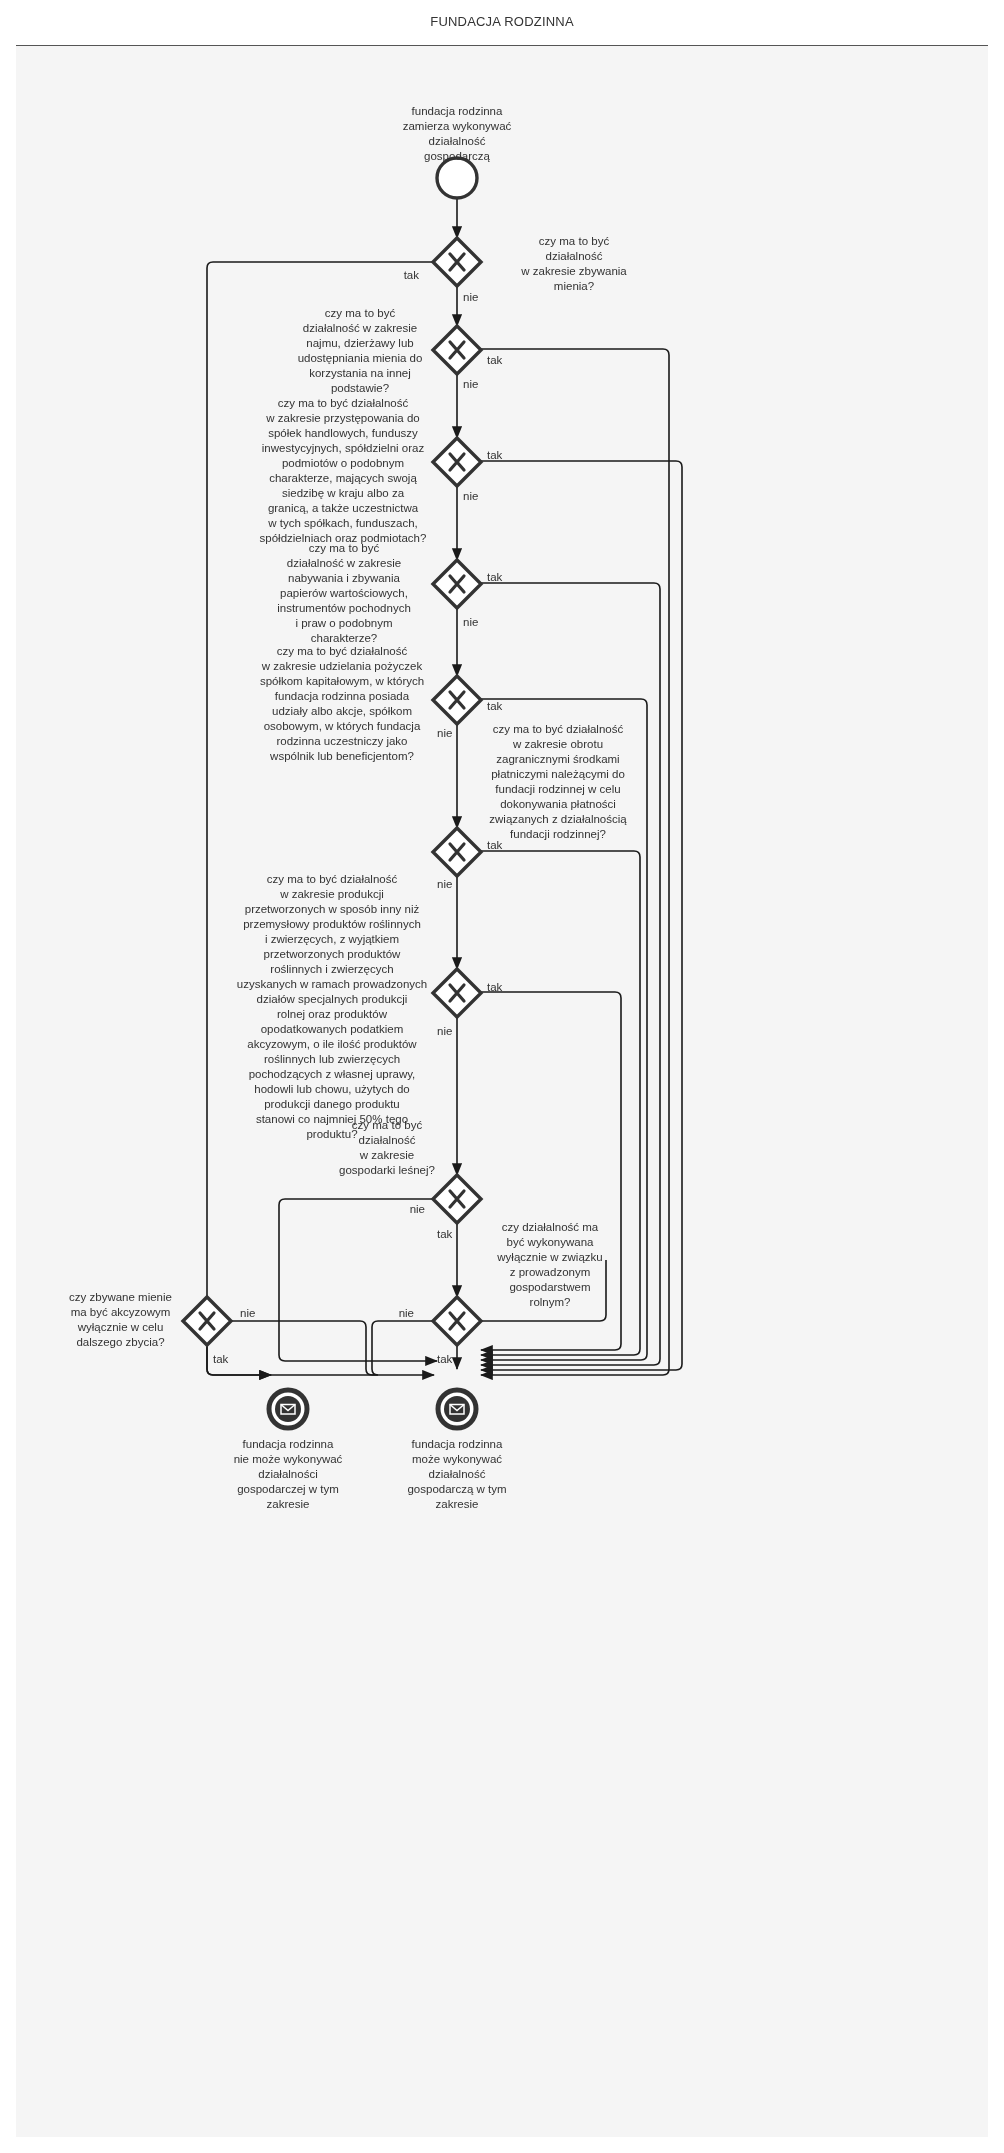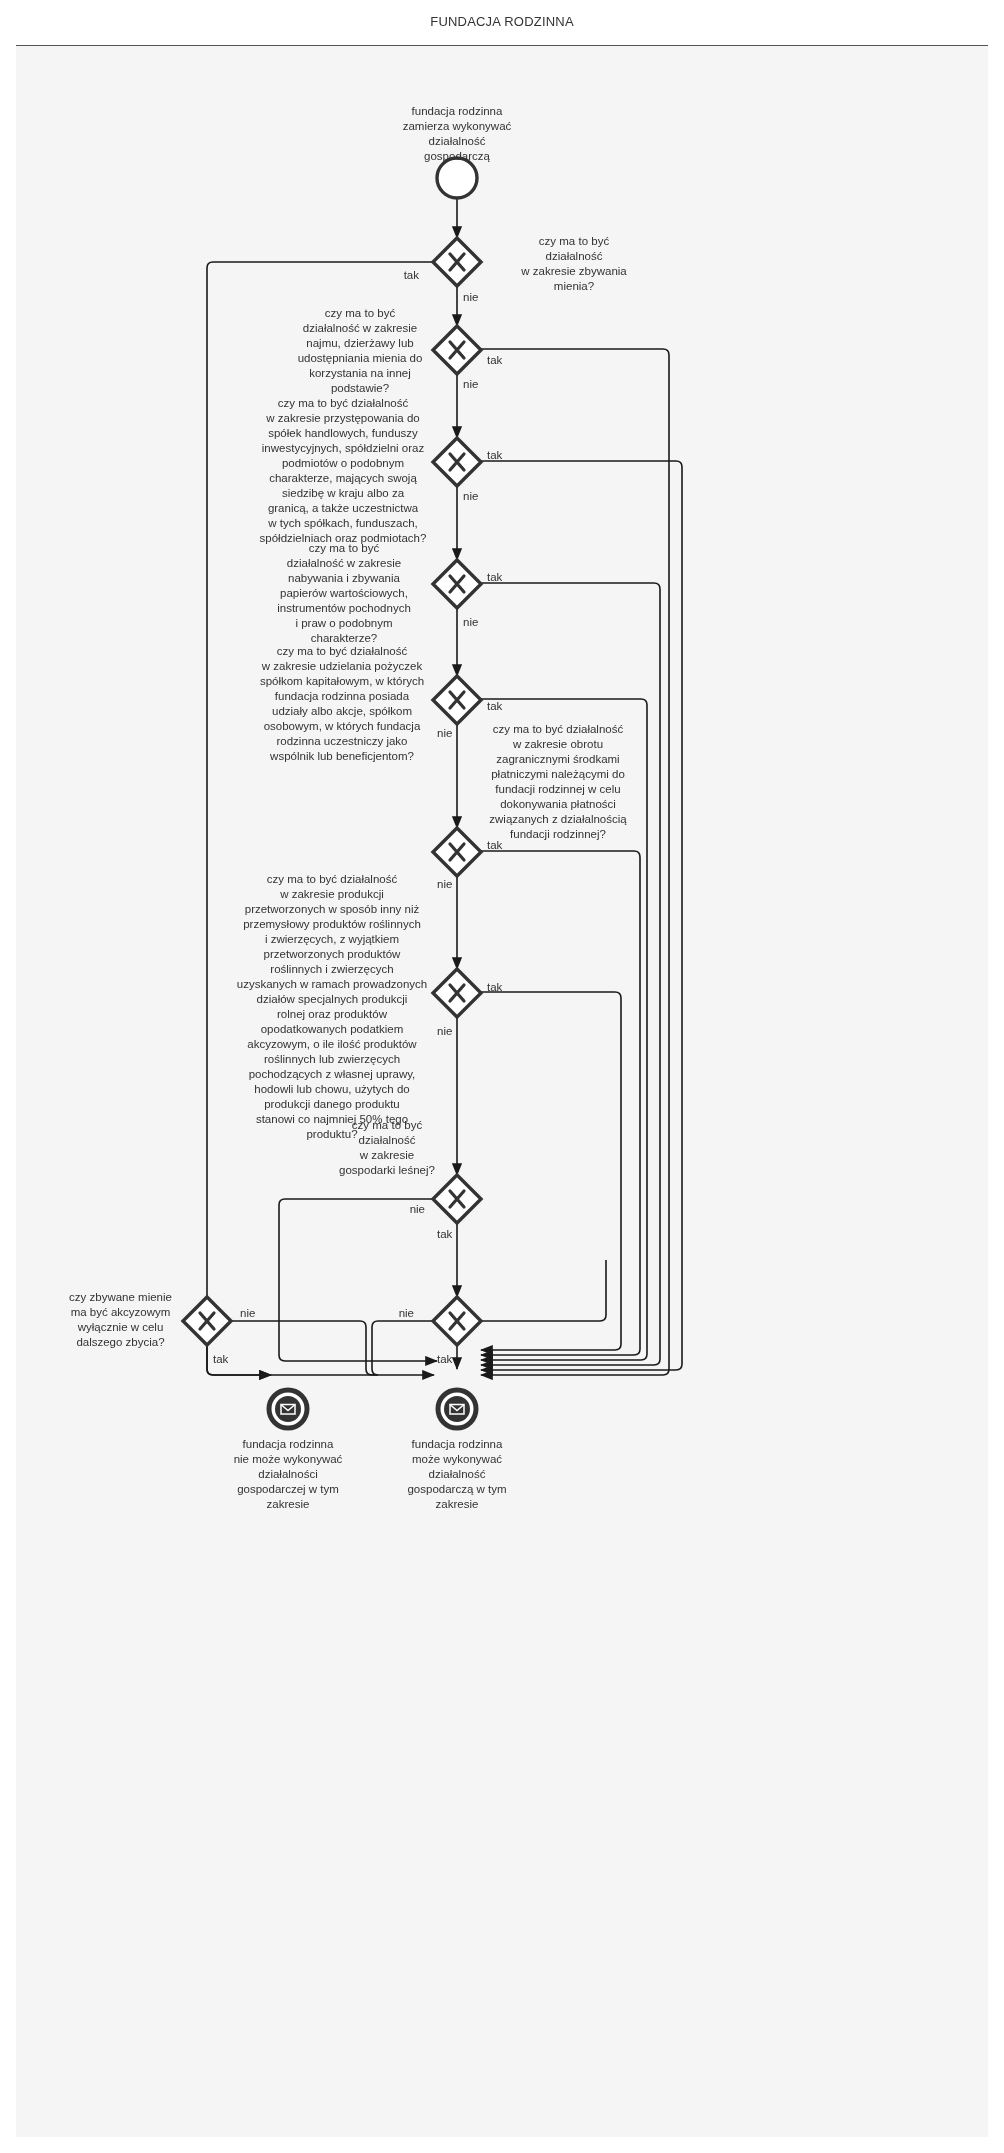--- a/index.html
+++ b/index.html
@@ -339,20 +339,26 @@
   <div class="node-label ta-c" style="left:333px; top:1118px; width:108px;">czy ma to być
 działalność
 w zakresie
 gospodarki leśnej?</div>
 
   <div class="node-label ta-c" style="left:63px; top:1290px; width:115px;">czy zbywane mienie
 ma być akcyzowym
 wyłącznie w celu
 dalszego zbycia?</div>
 
+  <div class="node-label ta-c" style="left:488px; top:1220px; width:124px;">czy działalność ma
+być wykonywana
+wyłącznie w związku
+z prowadzonym
+gospodarstwem
+rolnym?</div>
 
   <div class="node-label ta-c" style="left:209px; top:1437px; width:158px;">fundacja rodzinna
 nie może wykonywać
 działalności
 gospodarczej w tym
 zakresie</div>
 
   <div class="node-label ta-c" style="left:378px; top:1437px; width:158px;">fundacja rodzinna
 może wykonywać
 działalność

